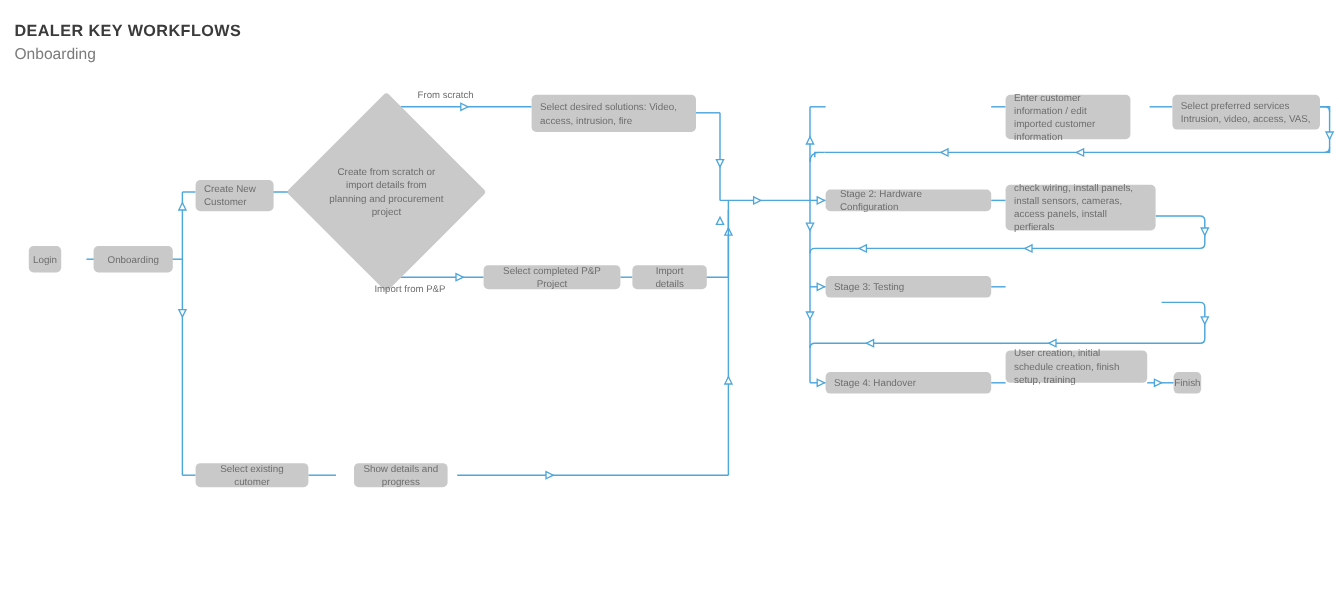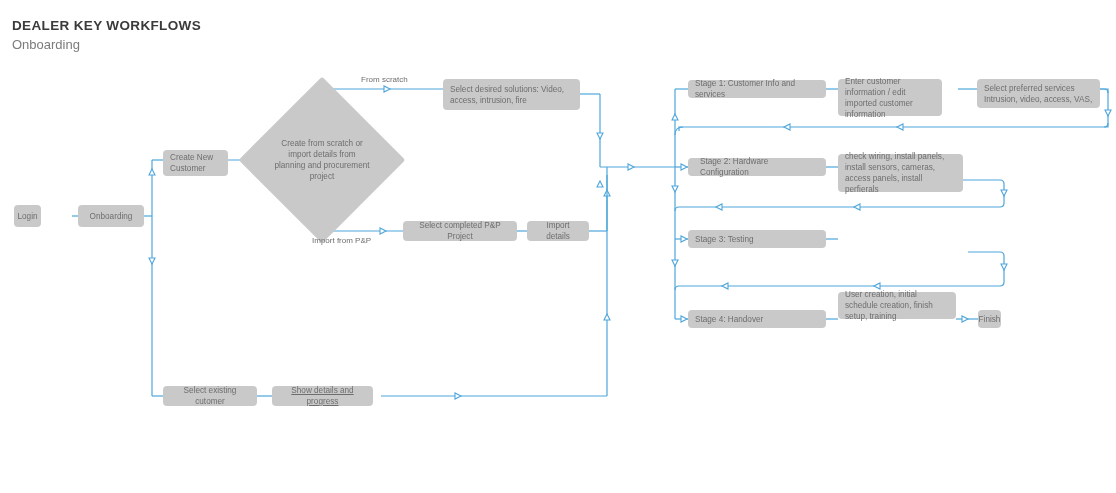--- a/index.html
+++ b/index.html
@@ -137,38 +137,38 @@
     <path d="M968 252 L1000 252 Q1004 252 1004 256 L1004 282 Q1004 286 1000 286 L679 286 Q675 286 675 290"></path>
     <polygon class="ah" points="1007,264 1001,264 1004,270"></polygon>
     <polygon class="ah" points="880,283 880,289 874,286"></polygon>
     <polygon class="ah" points="728,283 728,289 722,286"></polygon>
 
     <line x1="826" y1="319" x2="838" y2="319"></line>
     <line x1="956" y1="319" x2="978" y2="319"></line>
     <polygon class="ah" points="962,316 962,322 968,319"></polygon>
   </svg>
 
-  <div class="node center" style="left:14px;top:205px;width:27px;height:22px;">
+  <div class="node center" style="left:24px;top:205px;width:27px;height:22px;">
     <span class="txt">Login</span>
   </div>
 
   <div class="node center" style="left:78px;top:205px;width:66px;height:22px;">
     <span class="txt">Onboarding</span>
   </div>
 
   <div class="node" style="left:163px;top:150px;width:65px;height:26px;align-items:center;">
     <span class="txt">Create New Customer</span>
   </div>
 
   <div class="diamond" style="left:263px;top:101px;"></div>
   <div class="diamond-label" style="left:272px;top:130px;width:100px;height:60px;">
     <span class="txt">Create from scratch or import details from planning and procurement project</span>
   </div>
 
-  <div class="elabel" style="left:325px;top:75px;padding-left:36px;">
+  <div class="elabel" style="left:312px;top:75px;padding-left:36px;">
     <span>From scratch</span>
   </div>
   <div class="elabel" style="left:312px;top:236px;">
     <span>Import from P&amp;P</span>
   </div>
 
   <div class="node" style="left:443px;top:79px;width:137px;height:31px;">
     <span class="txt">Select desired solutions: Video, access, intrusion, fire</span>
   </div>
 
@@ -177,27 +177,24 @@
   </div>
 
   <div class="node center" style="left:527px;top:221px;width:62px;height:20px;">
     <span class="txt">Import details</span>
   </div>
 
   <div class="node center" style="left:163px;top:386px;width:94px;height:20px;">
     <span class="txt">Select existing cutomer</span>
   </div>
 
-  <div class="node center" style="left:272px;top:386px;width:101px;height:20px;text-decoration:underline;">
+  <div class="node center" style="left:295px;top:386px;width:78px;height:20px;">
     <span class="txt">Show details and progress</span>
   </div>
 
-  <div class="node" style="left:688px;top:80px;width:138px;height:18px;">
-    <span class="txt">Stage 1: Customer Info and services</span>
-  </div>
   <div class="node" style="left:838px;top:79px;width:104px;height:37px;">
     <span class="txt">Enter customer information / edit imported customer information</span>
   </div>
   <div class="node" style="left:977px;top:79px;width:123px;height:29px;">
     <span class="txt">Select preferred services Intrusion, video, access, VAS,</span>
   </div>
 
   <div class="node" style="left:688px;top:158px;width:138px;height:18px;padding-left:12px;">
     <span class="txt">Stage 2: Hardware Configuration</span>
   </div>

